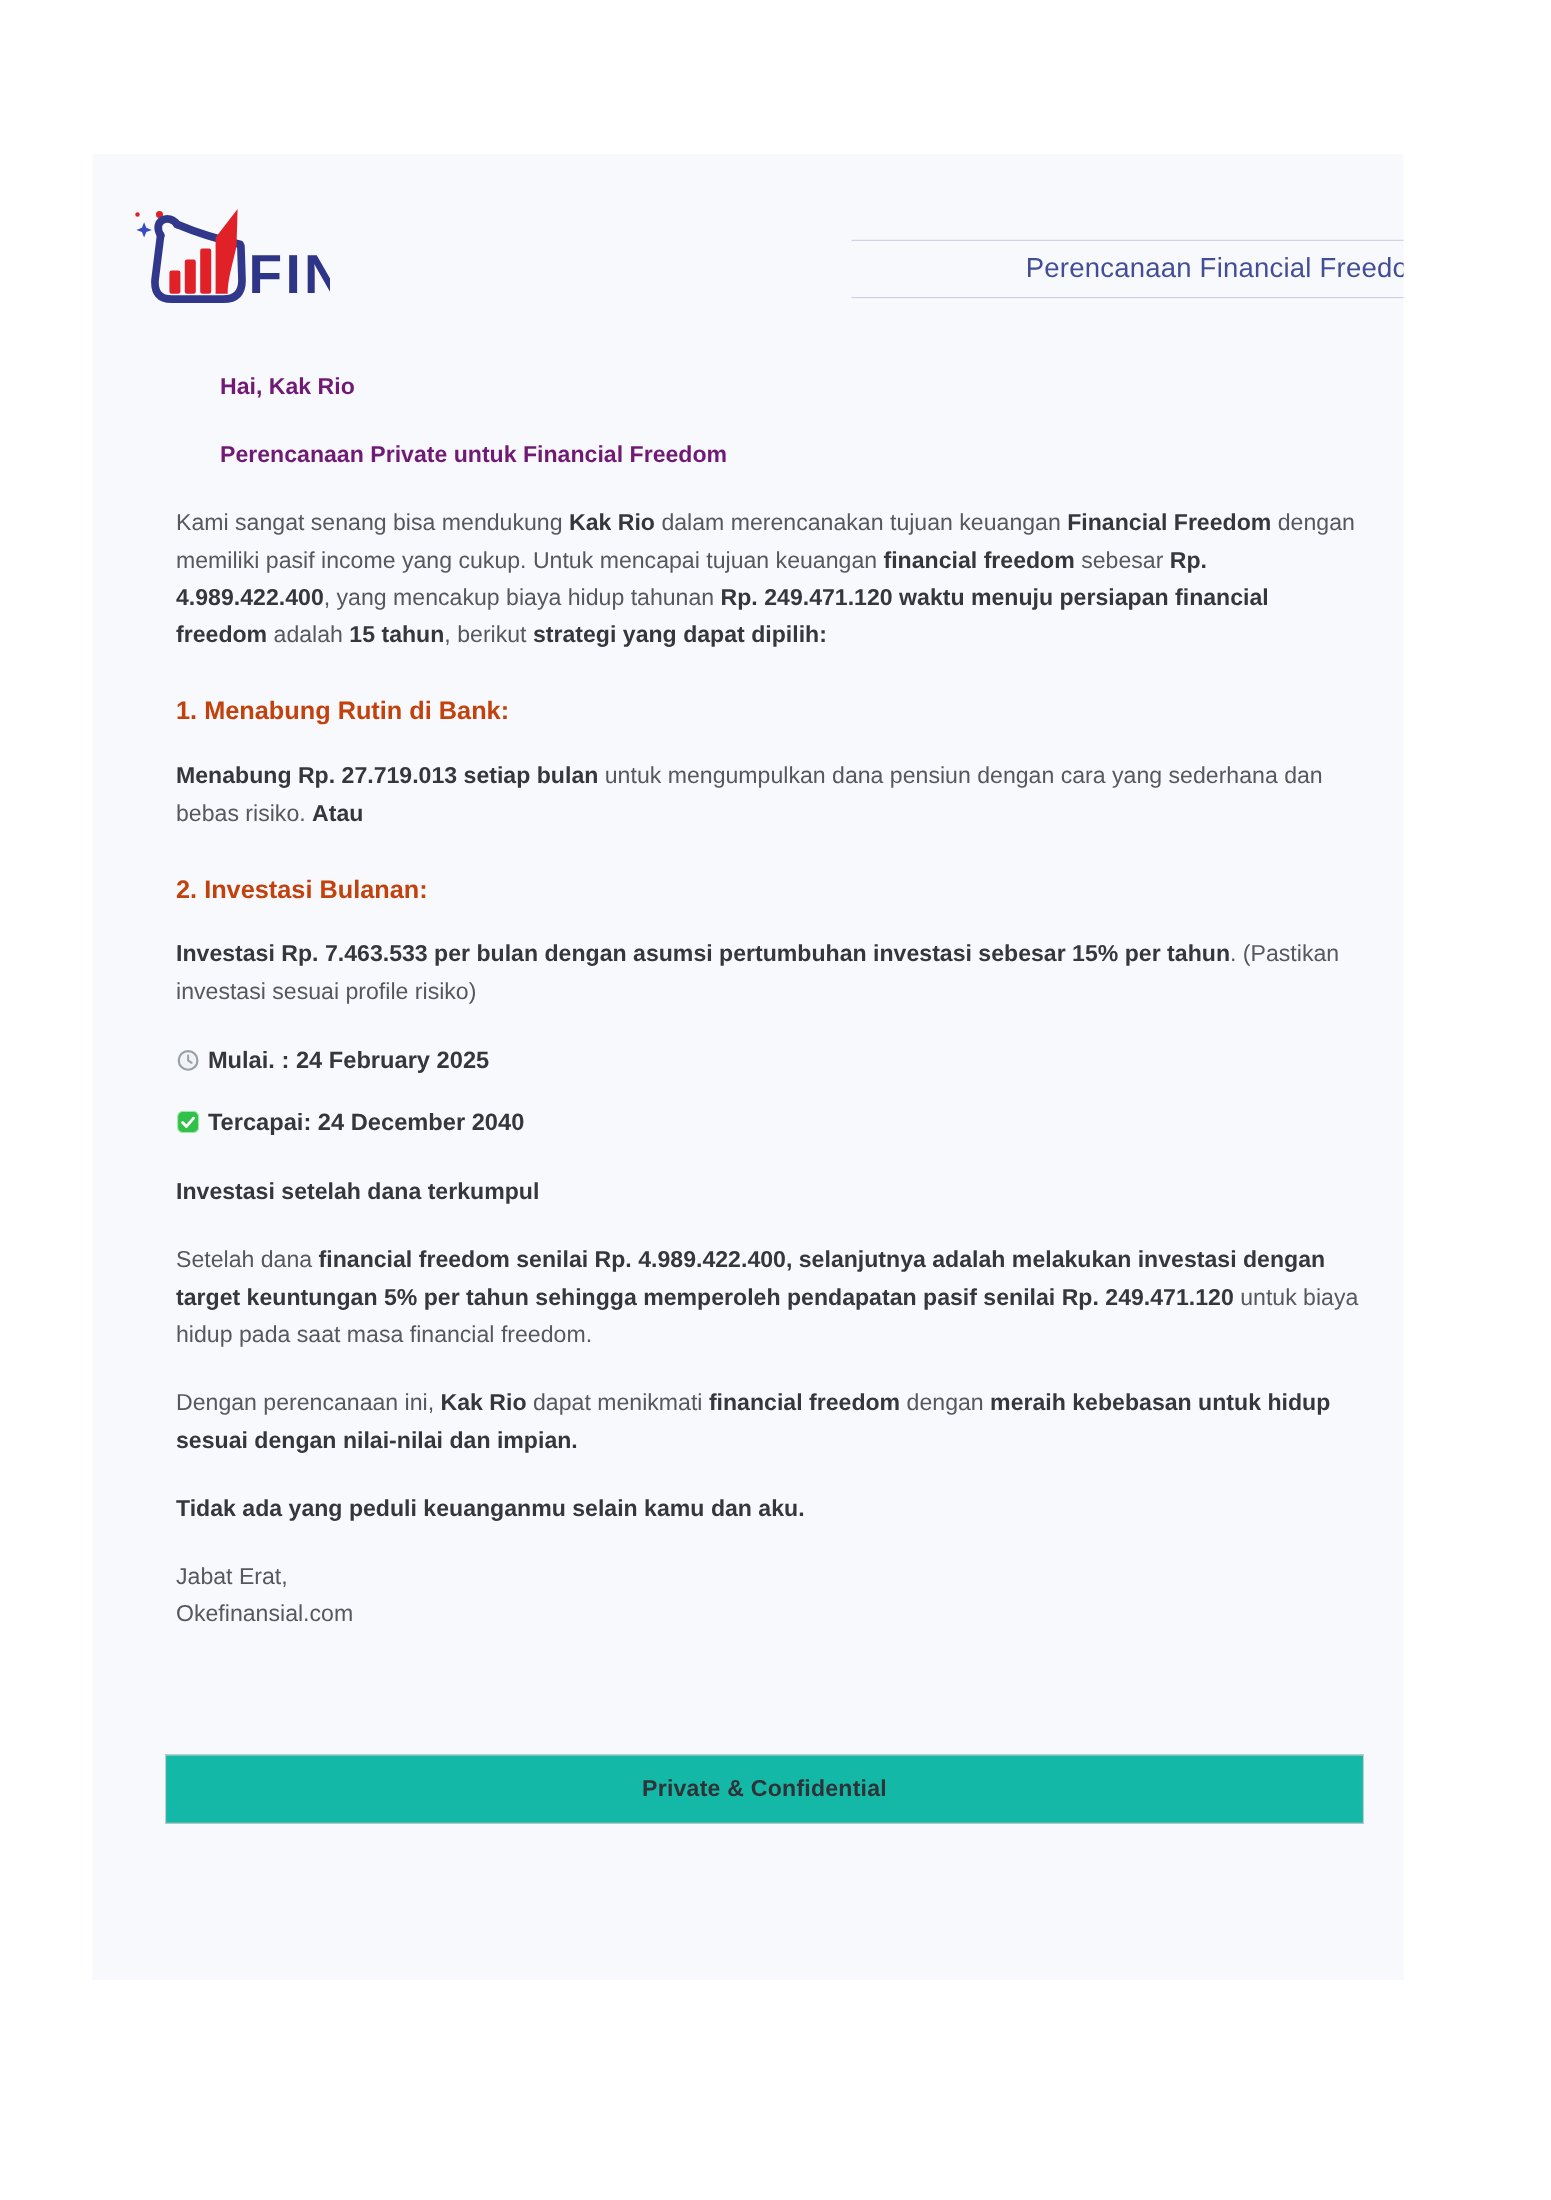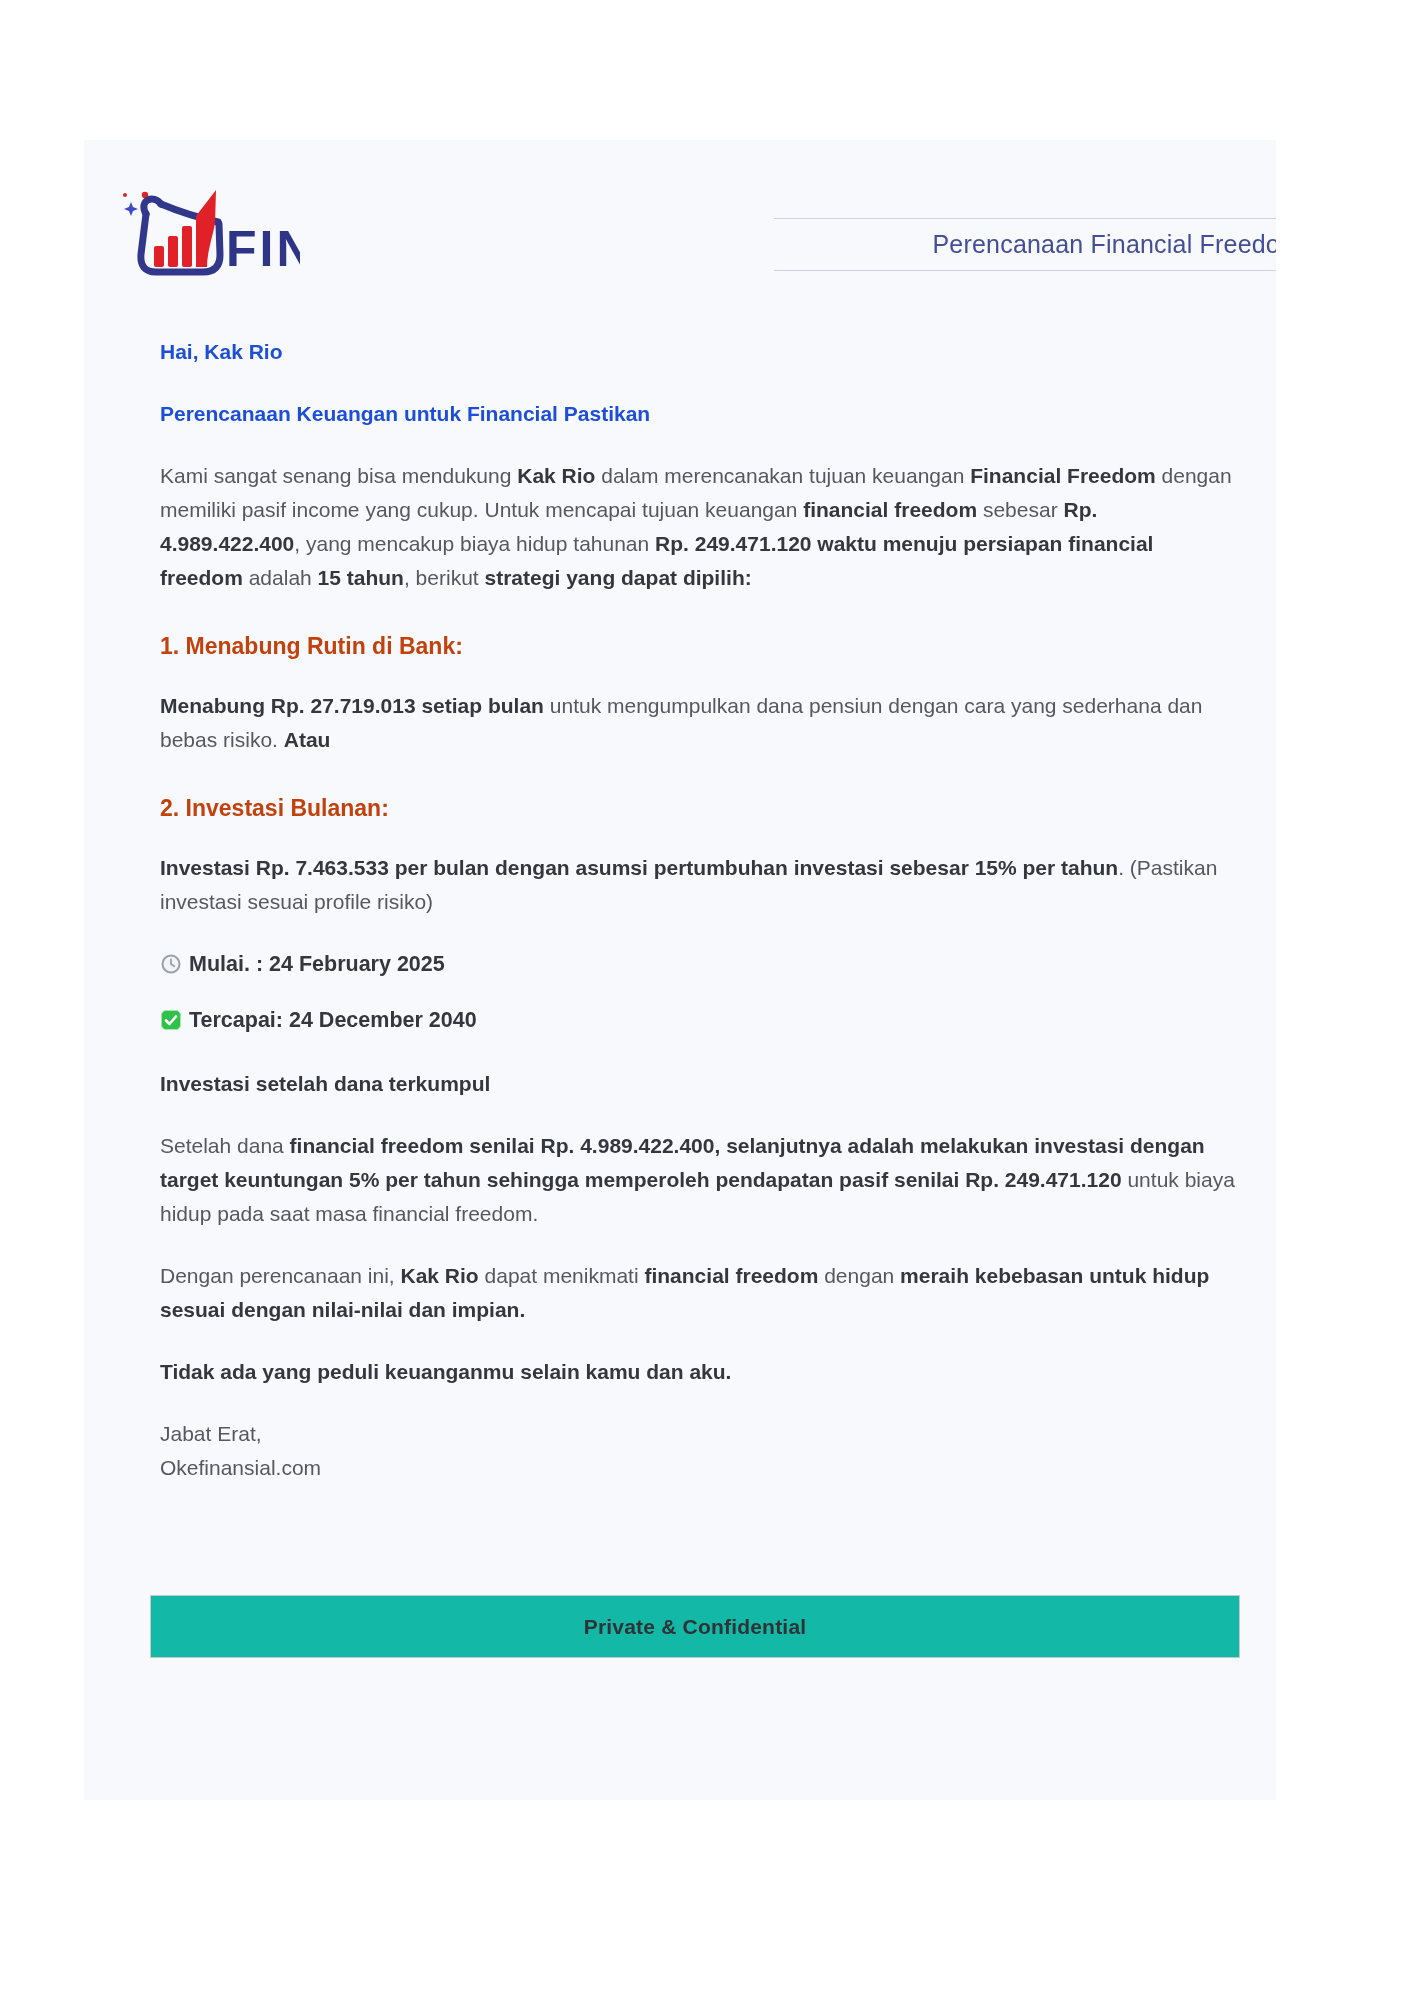--- a/index.html
+++ b/index.html
@@ -17,21 +17,21 @@
     border-top: 1px solid #ccd0e3; border-bottom: 1px solid #ccd0e3;
     padding: 11px 26px 11px 0; text-align: right;
     color: #434e96; font-size: 25px; font-weight: 500; letter-spacing: 0.2px; }
 
   
   .content { padding: 0 87px 0 76px; color: #55585e; font-size: 21px; line-height: 34px; }
   .content p { margin-bottom: 28px; }
   .content strong, .bold { color: #34373c; font-weight: bold; }
   .h-num { font-size: 23px; line-height: 34px; font-weight: bold; color: #c2410c;
     margin: 34px 0 26px 0; }
-  .subject, .greeting { font-weight: bold; color: #1d4ed8; }
+  .subject, .greeting { font-weight: bold; color: #701a75; margin-left: 40px; }
   .subhead { font-weight: bold; color: #34373c; margin-bottom: 28px; }
   .tagline { font-weight: bold; color: #34373c; margin-top: 15px; }
 
   .date-row { display: flex; align-items: center; margin-bottom: 22px;
     font-weight: bold; color: #34373c; font-size: 21.5px; }
   .date-row .ic { display: inline-flex; width: 22px; height: 22px; margin-right: 7px; flex: none; }
   .date-row.last { margin-bottom: 30px; }
 
   .signoff { line-height: 34px; margin-bottom: 0; }
 
@@ -63,21 +63,21 @@
         <rect x="72" y="44" width="10" height="41" rx="2" fill="#e02128"></rect>
         <path d="M86 85 L86 34 L106 8 L105 42 C101 60 97 72 97 85 Z" fill="#e02128"></path>
 
         <text x="116" y="84" font-family="Liberation Sans, DejaVu Sans, sans-serif" font-size="50" font-weight="bold" letter-spacing="3" fill="#2e3486">FIN</text>
       </svg>
       <div class="title-box">Perencanaan Financial Freedom</div>
     </div>
 
     <div class="content">
       <p class="greeting">Hai, Kak Rio</p>
-      <p class="subject">Perencanaan Keuangan untuk Financial Pastikan</p>
+      <p class="subject">Perencanaan Private untuk Financial Freedom</p>
 
       <p>Kami sangat senang bisa mendukung <strong>Kak Rio</strong> dalam merencanakan tujuan keuangan <strong>Financial Freedom</strong> dengan memiliki pasif income yang cukup. Untuk mencapai tujuan keuangan <strong>financial freedom</strong> sebesar <strong>Rp. 4.989.422.400</strong>, yang mencakup biaya hidup tahunan <strong>Rp. 249.471.120 waktu menuju persiapan financial freedom</strong> adalah <strong>15 tahun</strong>, berikut <strong>strategi yang dapat dipilih:</strong></p>
 
       <div class="h-num">1. Menabung Rutin di Bank:</div>
       <p><strong>Menabung Rp. 27.719.013 setiap bulan</strong> untuk mengumpulkan dana pensiun dengan cara yang sederhana dan bebas risiko. <strong>Atau</strong></p>
 
       <div class="h-num">2. Investasi Bulanan:</div>
       <p><strong>Investasi Rp. 7.463.533 per bulan dengan asumsi pertumbuhan investasi sebesar 15% per tahun</strong>. (Pastikan investasi sesuai profile risiko)</p>
 
       <div class="date-row">

